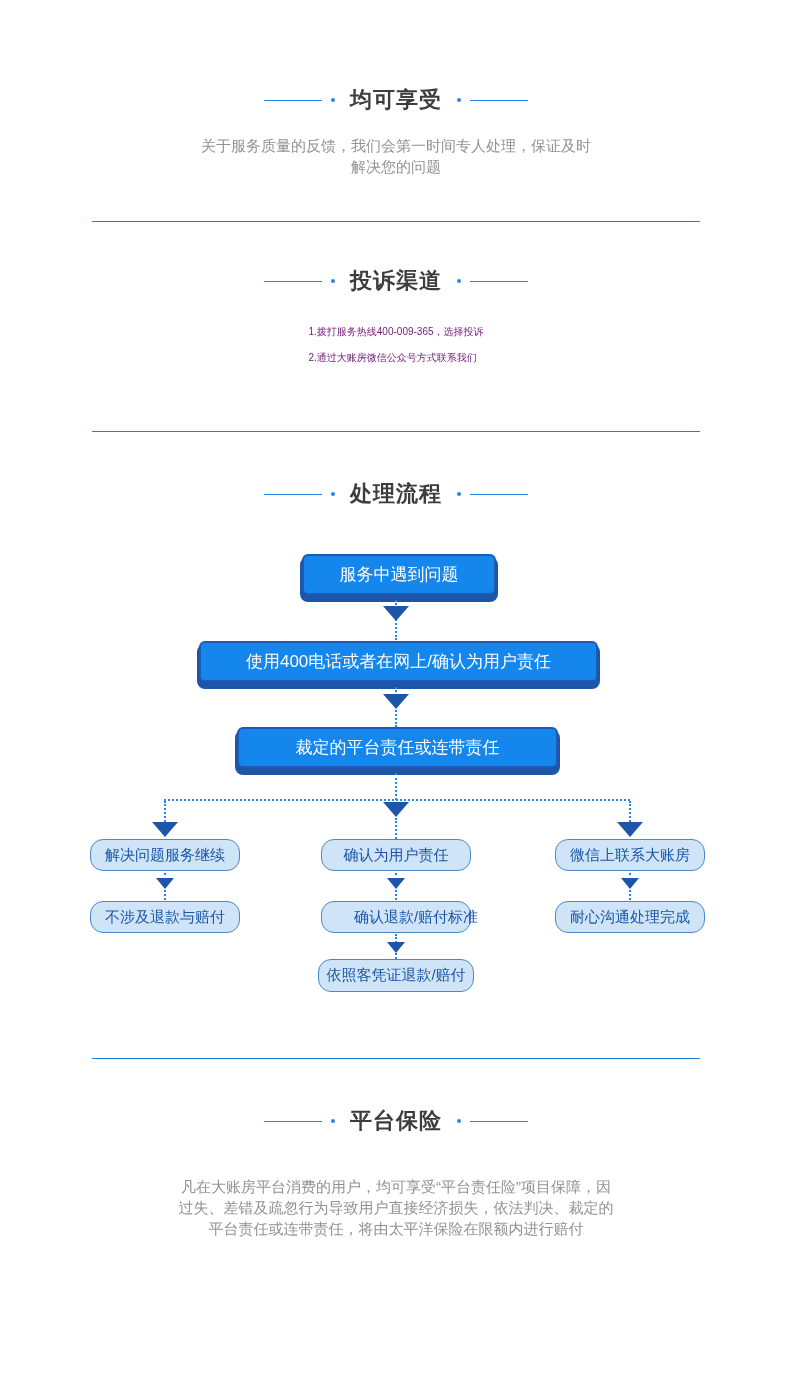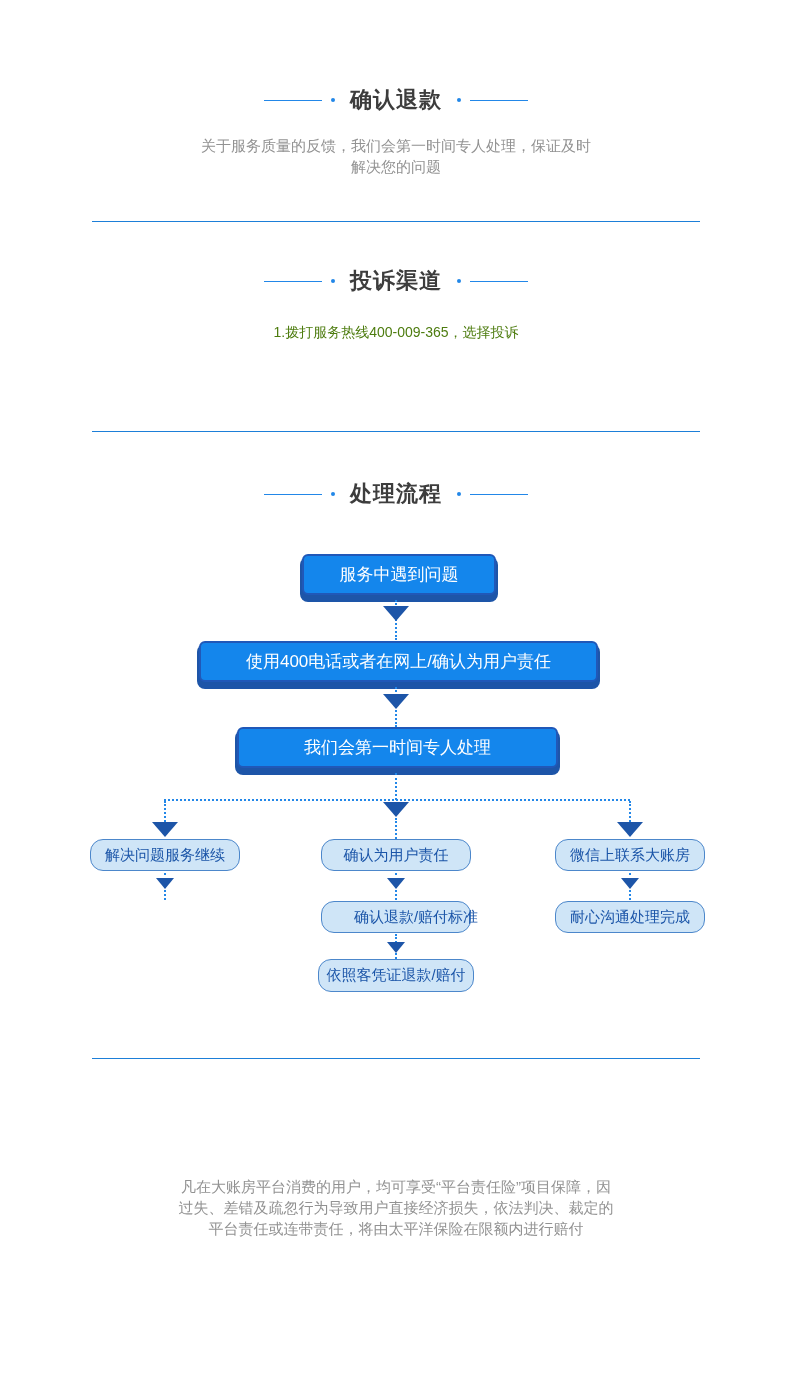--- a/index.html
+++ b/index.html
@@ -23,21 +23,21 @@
   .sec-title{position:absolute;left:0;width:792px;display:flex;align-items:center;justify-content:center;}
   .tline{width:58px;height:1px;background:var(--accent);}
   .tdot{width:4px;height:4px;border-radius:50%;background:var(--accent);margin:0 9px;}
   .ttext{font-size:22px;line-height:26px;color:var(--title-text);font-weight:700;margin:0 6px;letter-spacing:1px;white-space:nowrap;}
 
   .para{position:absolute;text-align:center;font-size:15px;line-height:21px;color:var(--body-text);}
   .divider{position:absolute;height:1px;background:var(--divider);}
 
   .list-wrap{position:absolute;left:0;width:792px;display:flex;justify-content:center;}
   .list-inner{display:inline-block;text-align:left;}
-  .list-item{font-size:14px;line-height:26px;color:#4d7c0f;}
+  .list-item{font-size:10px;line-height:26px;color:#701a75;}
 
   
   .main-box{position:absolute;height:41px;background:var(--btn-fill);border:2px solid var(--btn-border);
     border-radius:6px;box-shadow:0 5px 0 2px var(--navy);display:flex;align-items:center;justify-content:center;
     color:#ffffff;font-size:17px;font-weight:500;white-space:nowrap;}
   .branch-box{position:absolute;height:32px;background:var(--branch-fill);border:1px solid var(--branch-border);
     border-radius:13px;display:flex;align-items:center;justify-content:center;color:var(--branch-text);
     font-size:15px;white-space:nowrap;}
   .vdot{position:absolute;width:0;border-left:2px dotted var(--accent);}
   .hdot{position:absolute;height:0;border-top:2px dotted var(--accent);}
@@ -45,38 +45,39 @@
   .tri-sm{position:absolute;width:0;height:0;border-left:9px solid transparent;border-right:9px solid transparent;border-top:11px solid var(--navy);}
 </style>
 </head>
 <body>
 
 <div class="page">
 
   <div class="sec-title" style="top:87px;">
     <span class="tline"></span>
     <span class="tdot"></span>
-    <h2 class="ttext">确认退款</h2>
+    <h2 class="ttext">均可享受</h2>
     <span class="tdot"></span>
     <span class="tline"></span>
   </div>
   <div class="para" style="top:135px;left:196px;width:400px;">关于服务质量的反馈，我们会第一时间专人处理，保证及时解决您的问题</div>
 
   <div class="divider" style="top:221px;left:92px;width:608px;"></div>
 
   <div class="sec-title" style="top:268px;">
     <span class="tline"></span>
     <span class="tdot"></span>
     <h2 class="ttext">投诉渠道</h2>
     <span class="tdot"></span>
     <span class="tline"></span>
   </div>
   <div class="list-wrap" style="top:319px;">
     <div class="list-inner">
       <div class="list-item">1.拨打服务热线400-009-365，选择投诉</div>
+      <div class="list-item">2.通过大账房微信公众号方式联系我们</div>
     </div>
   </div>
 
   <div class="divider" style="top:431px;left:92px;width:608px;"></div>
 
   <div class="sec-title" style="top:481px;">
     <span class="tline"></span>
     <span class="tdot"></span>
     <h2 class="ttext">处理流程</h2>
     <span class="tdot"></span>
@@ -86,21 +87,21 @@
   <div class="main-box" style="left:302px;top:554px;width:194px;text-align:center;">服务中遇到问题</div>
 
   <div class="vdot" style="left:395px;top:600px;height:40px;"></div>
   <div class="tri" style="left:383px;top:606px;"></div>
 
   <div class="main-box" style="left:199px;top:641px;width:399px;">使用400电话或者在网上/确认为用户责任</div>
 
   <div class="vdot" style="left:395px;top:687px;height:40px;"></div>
   <div class="tri" style="left:383px;top:694px;"></div>
 
-  <div class="main-box" style="left:237px;top:727px;width:321px;">我们会第一时间专人处理</div>
+  <div class="main-box" style="left:237px;top:727px;width:321px;">裁定的平台责任或连带责任</div>
 
   <div class="vdot" style="left:395px;top:773px;height:27px;"></div>
   <div class="hdot" style="left:164px;top:799px;width:466px;"></div>
 
   <div class="vdot" style="left:164px;top:801px;height:21px;"></div>
   <div class="tri" style="left:152px;top:822px;"></div>
 
   <div class="tri" style="left:383px;top:802px;"></div>
   <div class="vdot" style="left:395px;top:818px;height:21px;"></div>
 
@@ -111,25 +112,33 @@
   <div class="branch-box" style="left:321px;top:839px;width:150px;">确认为用户责任</div>
   <div class="branch-box" style="left:555px;top:839px;width:150px;">微信上联系大账房</div>
 
   <div class="vdot" style="left:164px;top:873px;height:27px;"></div>
   <div class="tri-sm" style="left:156px;top:878px;"></div>
   <div class="vdot" style="left:395px;top:873px;height:27px;"></div>
   <div class="tri-sm" style="left:387px;top:878px;"></div>
   <div class="vdot" style="left:629px;top:873px;height:27px;"></div>
   <div class="tri-sm" style="left:621px;top:878px;"></div>
 
+  <div class="branch-box" style="left:90px;top:901px;width:150px;">不涉及退款与赔付</div>
   <div class="branch-box" style="left:321px;top:901px;width:150px;padding-left:40px;">确认退款/赔付标准</div>
   <div class="branch-box" style="left:555px;top:901px;width:150px;">耐心沟通处理完成</div>
 
   <div class="vdot" style="left:395px;top:934px;height:25px;"></div>
   <div class="tri-sm" style="left:387px;top:942px;"></div>
 
   <div class="branch-box" style="left:318px;top:959px;width:156px;height:33px;">依照客凭证退款/赔付</div>
 
   <div class="divider" style="top:1058px;left:92px;width:608px;"></div>
 
+  <div class="sec-title" style="top:1108px;">
+    <span class="tline"></span>
+    <span class="tdot"></span>
+    <h2 class="ttext">平台保险</h2>
+    <span class="tdot"></span>
+    <span class="tline"></span>
+  </div>
   <div class="para" style="top:1176px;left:176px;width:440px;">凡在大账房平台消费的用户，均可享受“平台责任险”项目保障，因过失、差错及疏忽行为导致用户直接经济损失，依法判决、裁定的平台责任或连带责任，将由太平洋保险在限额内进行赔付</div>
 
 </div>
 
 </body></html>

